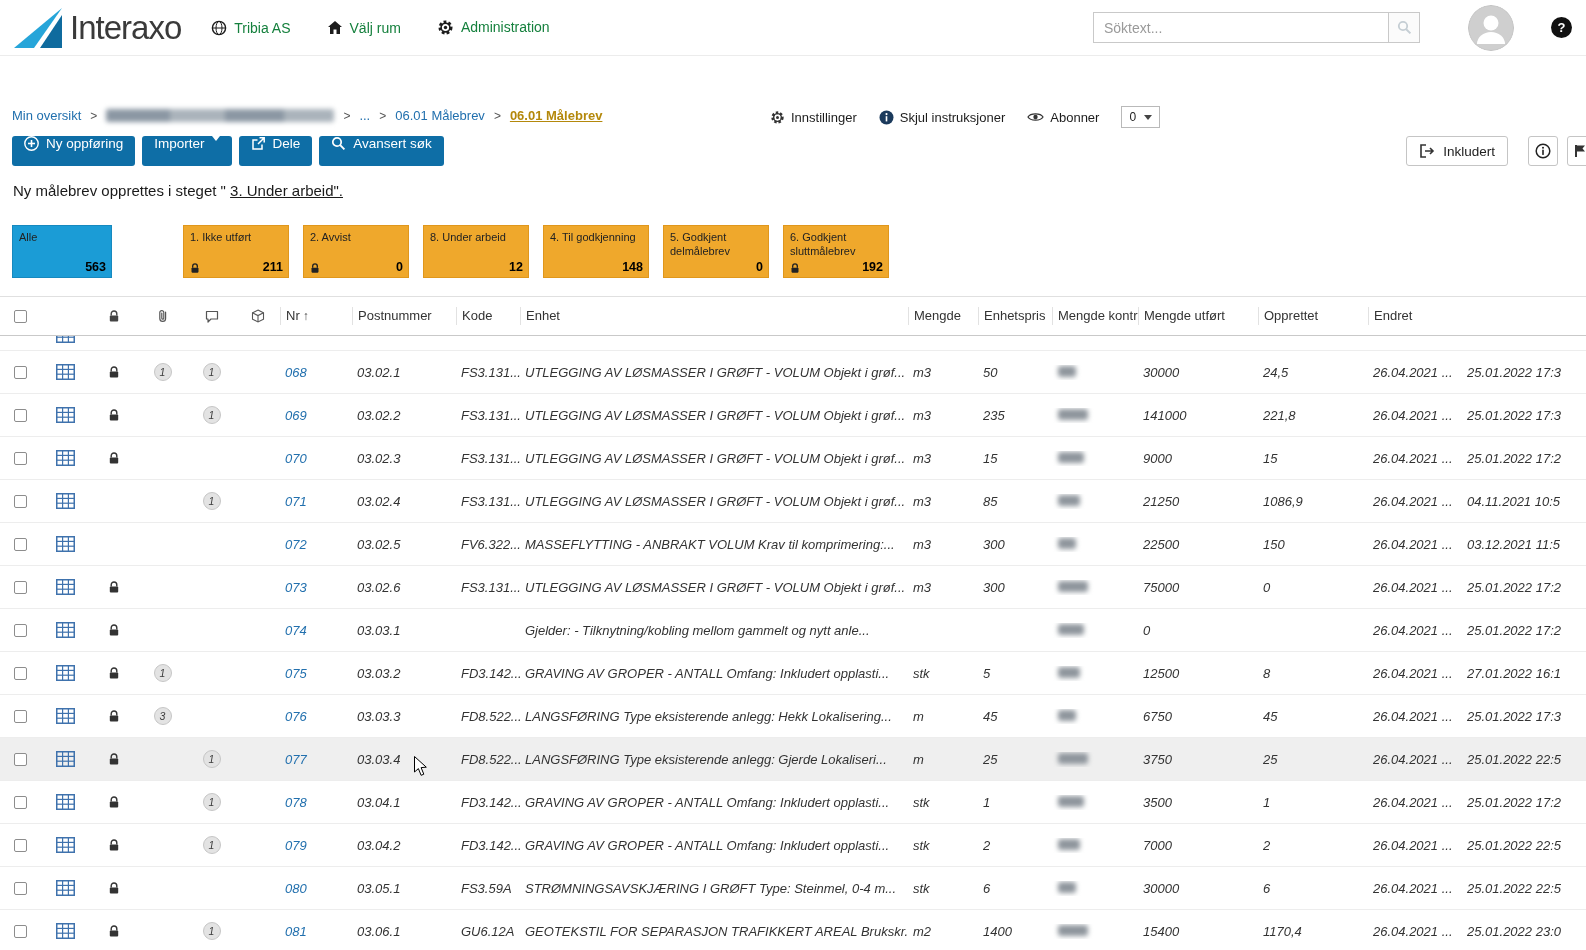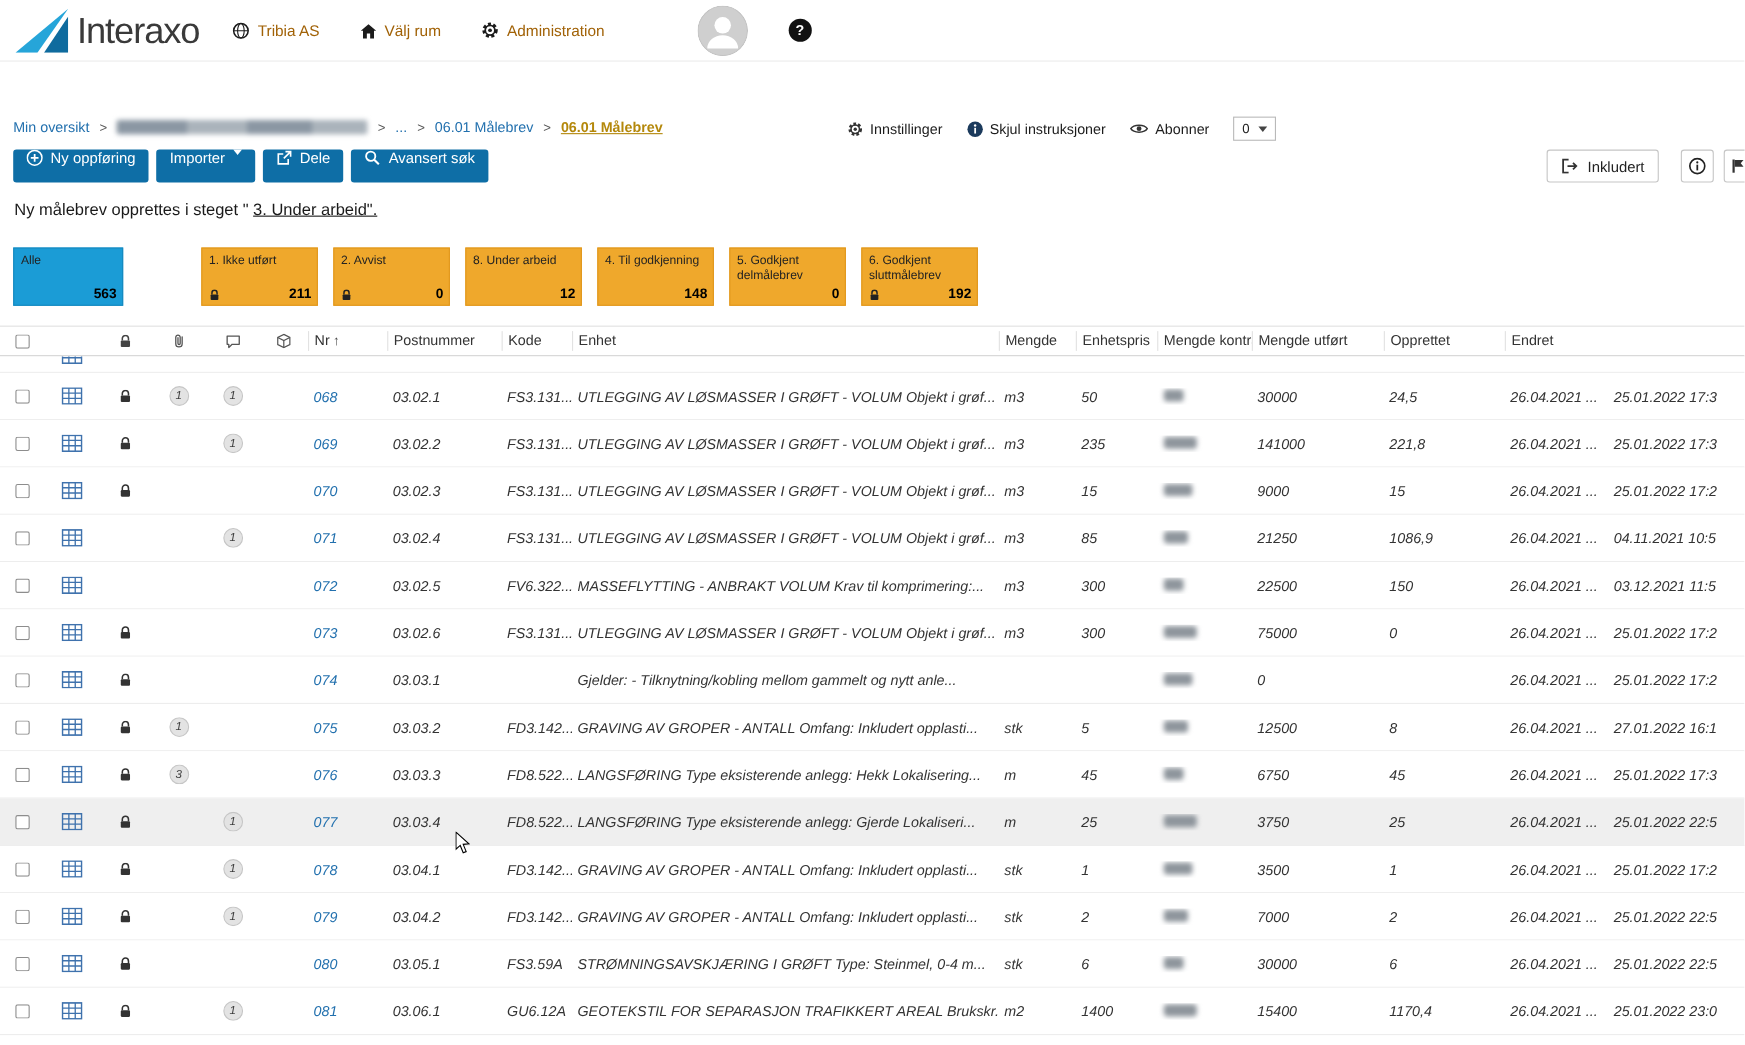--- a/index.html
+++ b/index.html
@@ -7,21 +7,21 @@
   body {
     font-family: "Liberation Sans", sans-serif;
     background:#fff; color:#222; overflow:hidden; position:relative;
   }
   
   .topbar { position:absolute; top:0; left:0; width:1586px; height:56px;
     display:flex; align-items:center; padding:0 14px; background:#fff;
     border-bottom:1px solid #ececec; }
   .logo { display:flex; align-items:center; gap:8px; margin-right:30px; cursor:pointer; }
   .brand { font-size:33px; color:#3a3a3a; letter-spacing:-1px; line-height:1;text-align:center; }
-  .topnav-item { display:flex; align-items:flex-end; gap:7px; font-size:14px; color:#a16207; margin-right:36px; cursor:pointer; }
+  .topnav-item { display:flex; align-items:flex-start; gap:7px; font-size:14px; color:#15803d; margin-right:36px; cursor:pointer; }
   .search-box { margin-left:auto; display:flex; height:31px; }
   .search-box input { width:295px; height:31px; border:1px solid #c9c9c9; border-right:none;
     padding:0 10px; font-size:14px; color:#333; outline:none; font-family:inherit; }
   .search-box input::placeholder { color:#9a9a9a; }
   .search-btn { width:32px; height:31px; border:1px solid #c9c9c9; background:#fbfbfb;
     display:flex; align-items:center; justify-content:center; color:#c5ced4; cursor:pointer; }
   .avatar { width:46px; height:46px; margin-left:48px; border-radius:50%; overflow:hidden; cursor:pointer; flex:0 0 auto; }
   .help-badge { width:21px; height:21px; margin-left:37px; border-radius:50%; background:#111; color:#fff;
     font-size:13px; font-weight:bold; display:flex; align-items:center; justify-content:center; cursor:pointer; }
   
@@ -58,21 +58,21 @@
   .tiles { position:absolute; top:225px; left:12px; display:flex; }
   .tile { width:106px; height:53px; position:relative; margin-right:14px; cursor:pointer;
     background:#efa82c; border:1px solid #e0971c; }
   .tile-all { width:100px; background:#1b9cd6; border-color:#1689bf; margin-right:71px; }
   .tile-label { font-size:11px; line-height:1.3; color:#222; padding:4px 5px 0 6px; }
   .tile-bottom { position:absolute; left:6px; right:5px; bottom:3px; display:flex; align-items:flex-end; }
   .tile-count { margin-left:auto; font-size:12.5px; font-weight:bold; color:#000000; }
   
   .table { position:absolute; top:296px; left:0; width:1586px;
     --cols: 40px 50px 48px 49px 49px 44px 72px 104px 64px 388px 70px 74px 86px 120px 110px 94px 124px; }
-  .thead { display:grid; grid-template-columns:var(--cols); height:28px; align-items:center;
+  .thead { display:grid; grid-template-columns:var(--cols); height:40px; align-items:center;
     border-top:1px solid #e0e0e0; border-bottom:1px solid #c9c9c9; font-size:13px; color:#333; background:#fff; }
   .th { padding-left:5px; white-space:nowrap; overflow:hidden; height:18px; line-height:18px; }
   .th-sep { border-left:1px solid #e2e2e2; }
   .icon-c { display:flex; justify-content:center; align-items:center; }
   .sort { margin-left:3px; color:#444; font-size:12px; cursor:pointer; }
   .trow { display:grid; grid-template-columns:var(--cols); height:43px; align-items:center;
     border-bottom:1px solid #ededed; font-size:13px; font-style:italic; color:#333; background:#fff; }
   .trow.hl { background:#efefef; }
   .clip-row { height:15px; overflow:hidden; align-items:flex-start; }
   .clip-row .gicon { display:block; margin-top:-9px; }
@@ -123,20 +123,31 @@
   </div>
   <div class="topnav-item">
     <span style="line-height:0;">
       <svg width="17" height="17" viewBox="0 0 17 17">
           <circle cx="8.5" cy="8.5" r="5.4" fill="none" stroke="#1c1c1c" stroke-width="3.2" stroke-dasharray="2.6 2"></circle>
           <circle cx="8.5" cy="8.5" r="4.4" fill="none" stroke="#1c1c1c" stroke-width="1.6"></circle>
           <circle cx="8.5" cy="8.5" r="1.7" fill="#1c1c1c"></circle>
         </svg>
     </span>
     <span>Administration</span>
+  </div>
+  <div class="search-box">
+    <input type="text" placeholder="Söktext..." style="">
+    <button class="search-btn">
+      <span style="line-height:0;">
+        <svg width="15" height="15" viewBox="0 0 15 15">
+            <circle cx="6" cy="6" r="4.2" fill="none" stroke="currentColor" stroke-width="1.8"></circle>
+            <line x1="9.2" y1="9.2" x2="13.4" y2="13.4" stroke="currentColor" stroke-width="2"></line>
+          </svg>
+      </span>
+    </button>
   </div>
   <div class="avatar">
     <svg width="46" height="46" viewBox="0 0 46 46">
       <circle cx="23" cy="23" r="22.5" fill="#cfcfcf" stroke="#c2c2c2"></circle>
       <circle cx="23" cy="18" r="7.5" fill="#fff"></circle>
       <path d="M9,39 a14,12 0 0 1 28,0 z" fill="#fff"></path>
     </svg>
   </div>
   <div class="help-badge">?</div>
 </header>

